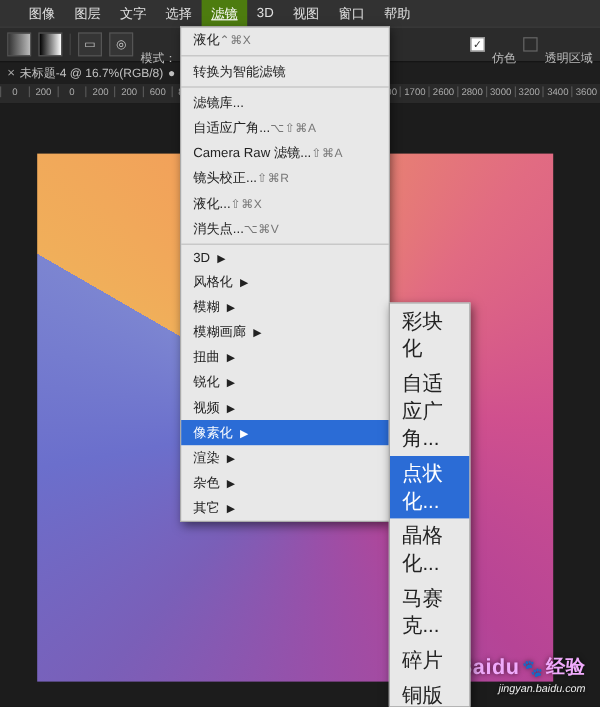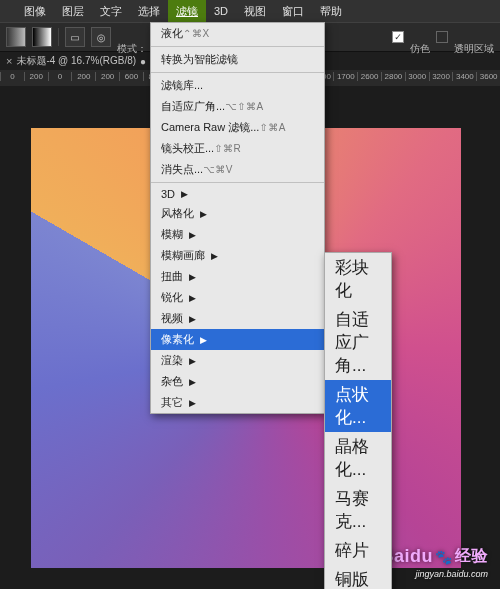--- a/index.html
+++ b/index.html
@@ -134,20 +134,24 @@
       </div>
       <div class="row">
         <span>Camera Raw 滤镜...</span>
         <span class="shortcut">⇧⌘A</span>
       </div>
       <div class="row">
         <span>镜头校正...</span>
         <span class="shortcut">⇧⌘R</span>
       </div>
       <div class="row">
+        <span>液化...</span>
+        <span class="shortcut">⇧⌘X</span>
+      </div>
+      <div class="row">
         <span>消失点...</span>
         <span class="shortcut">⌥⌘V</span>
       </div>
     </div>
   <div class="sep"></div>
   <div id="group2">
       <div class="row">
         <span>3D</span>
         <span class="arrow">▶</span>
       </div>

